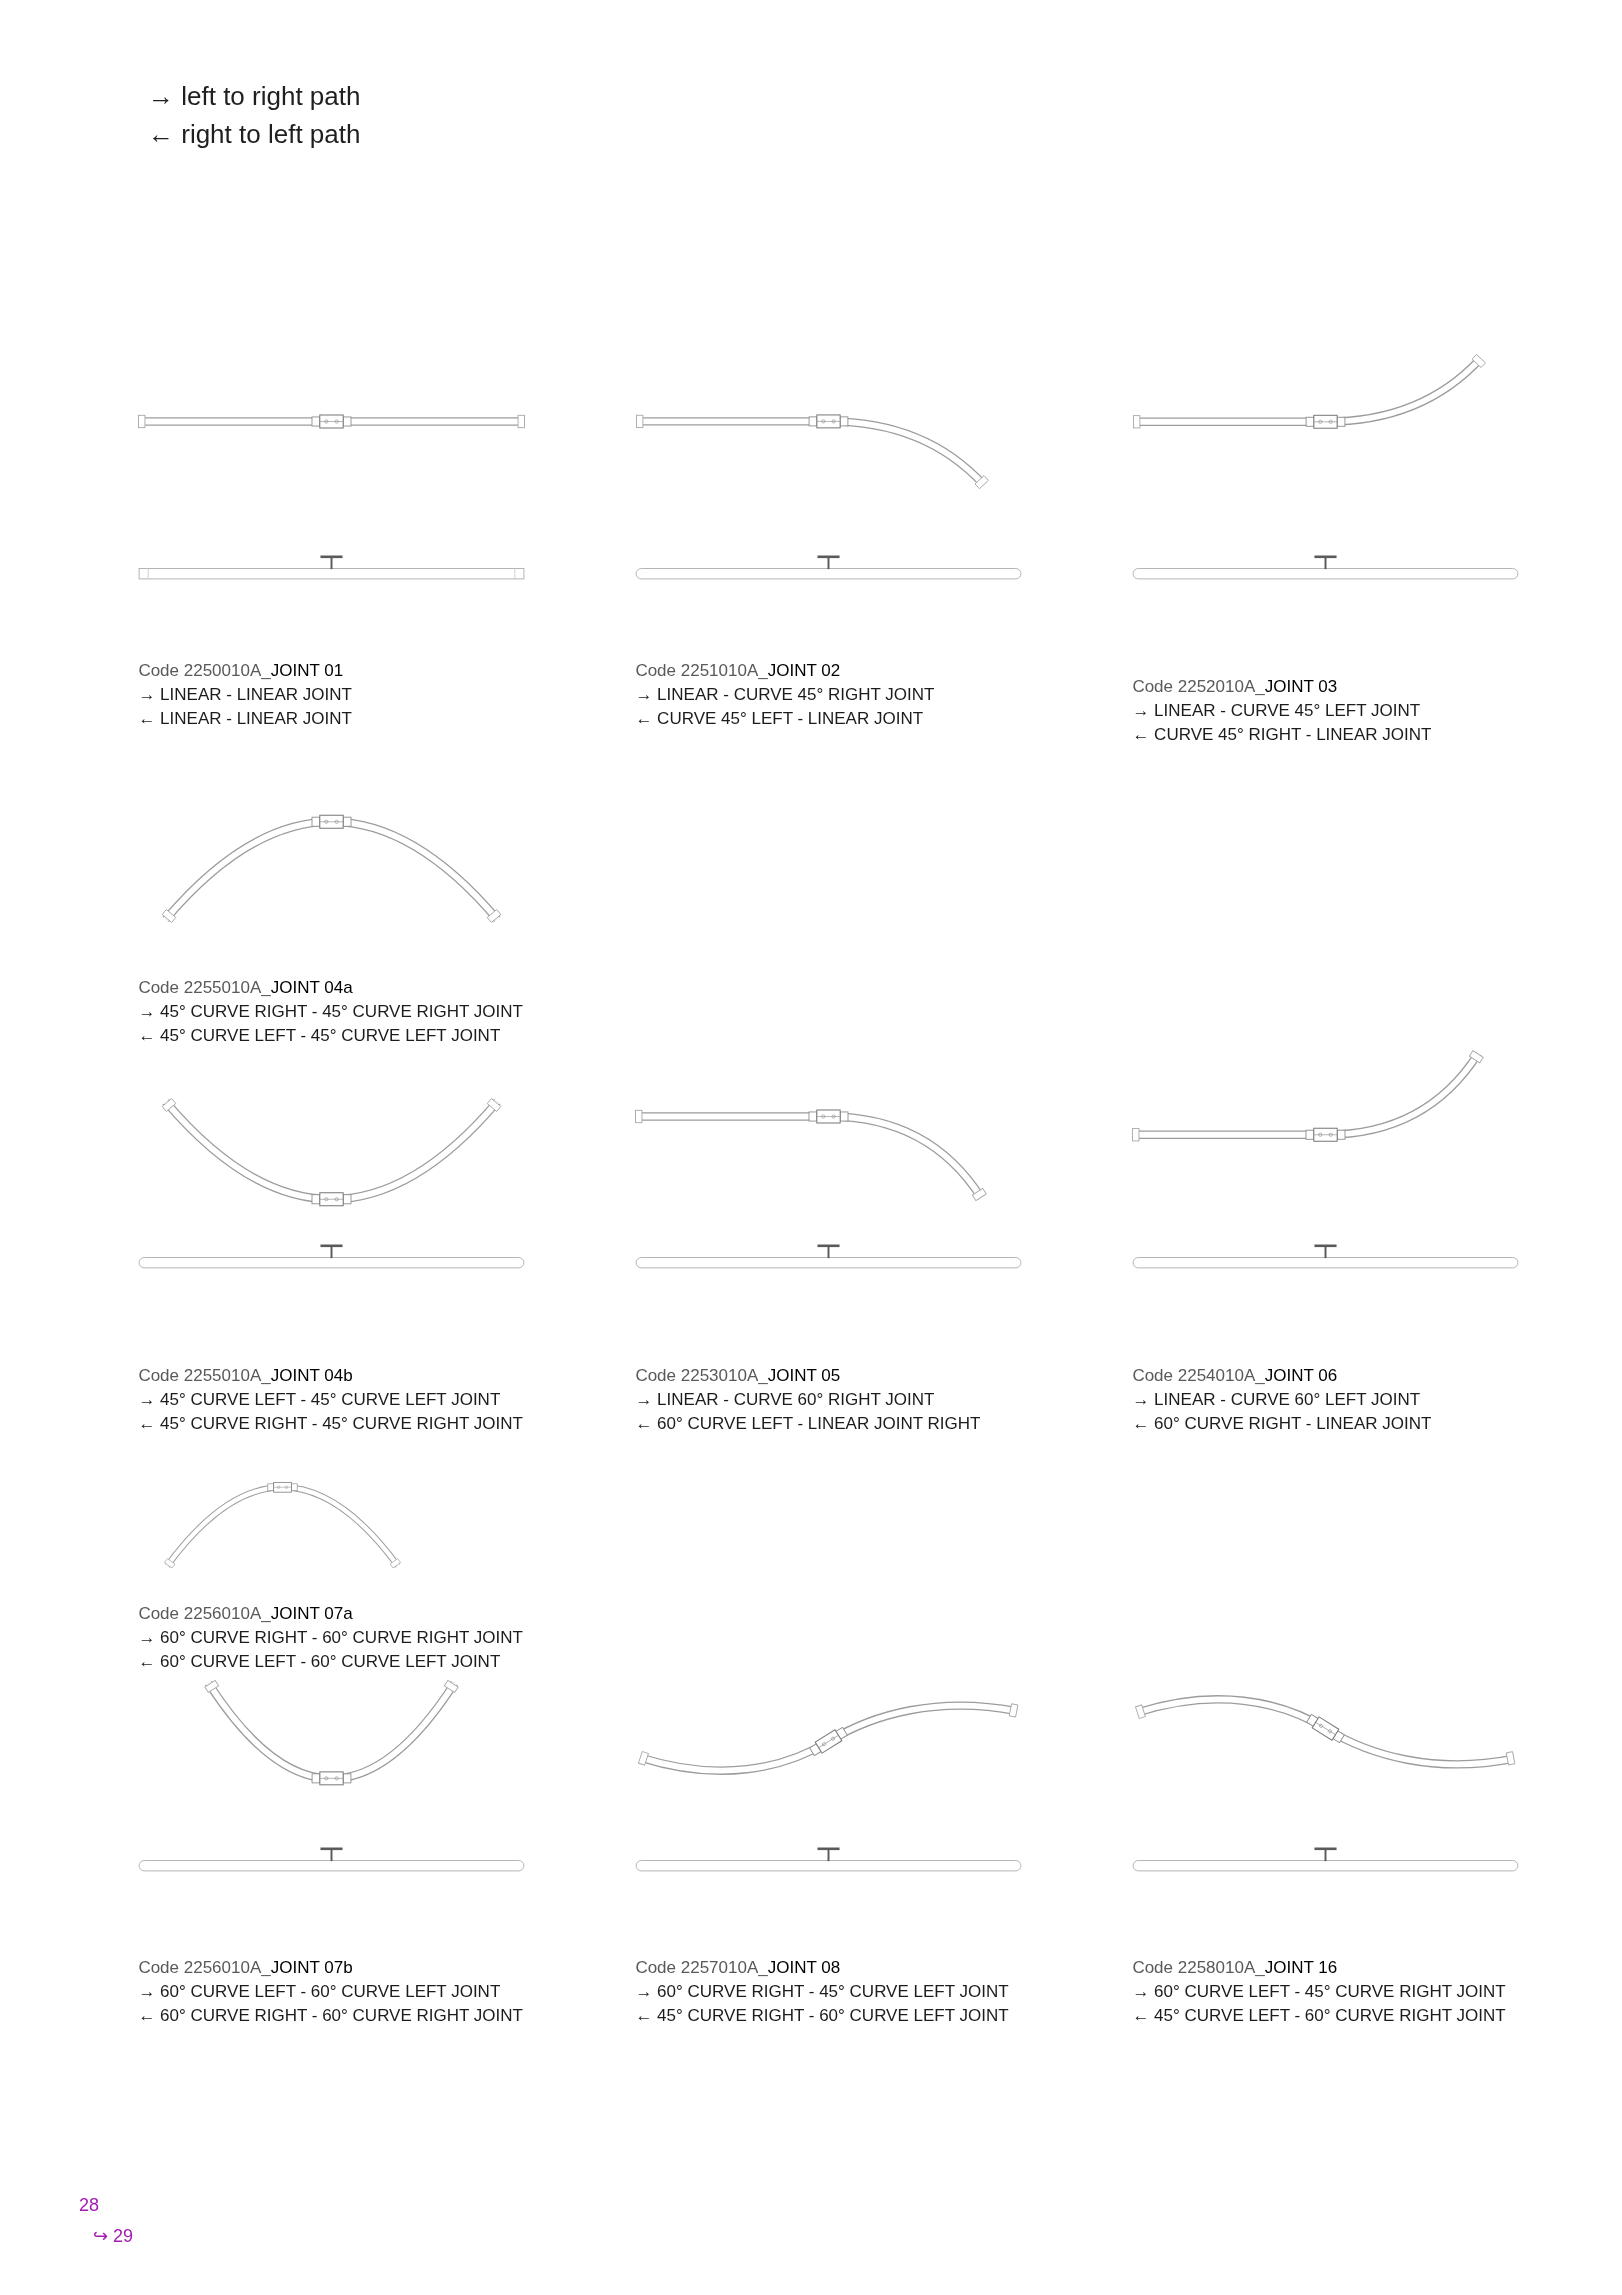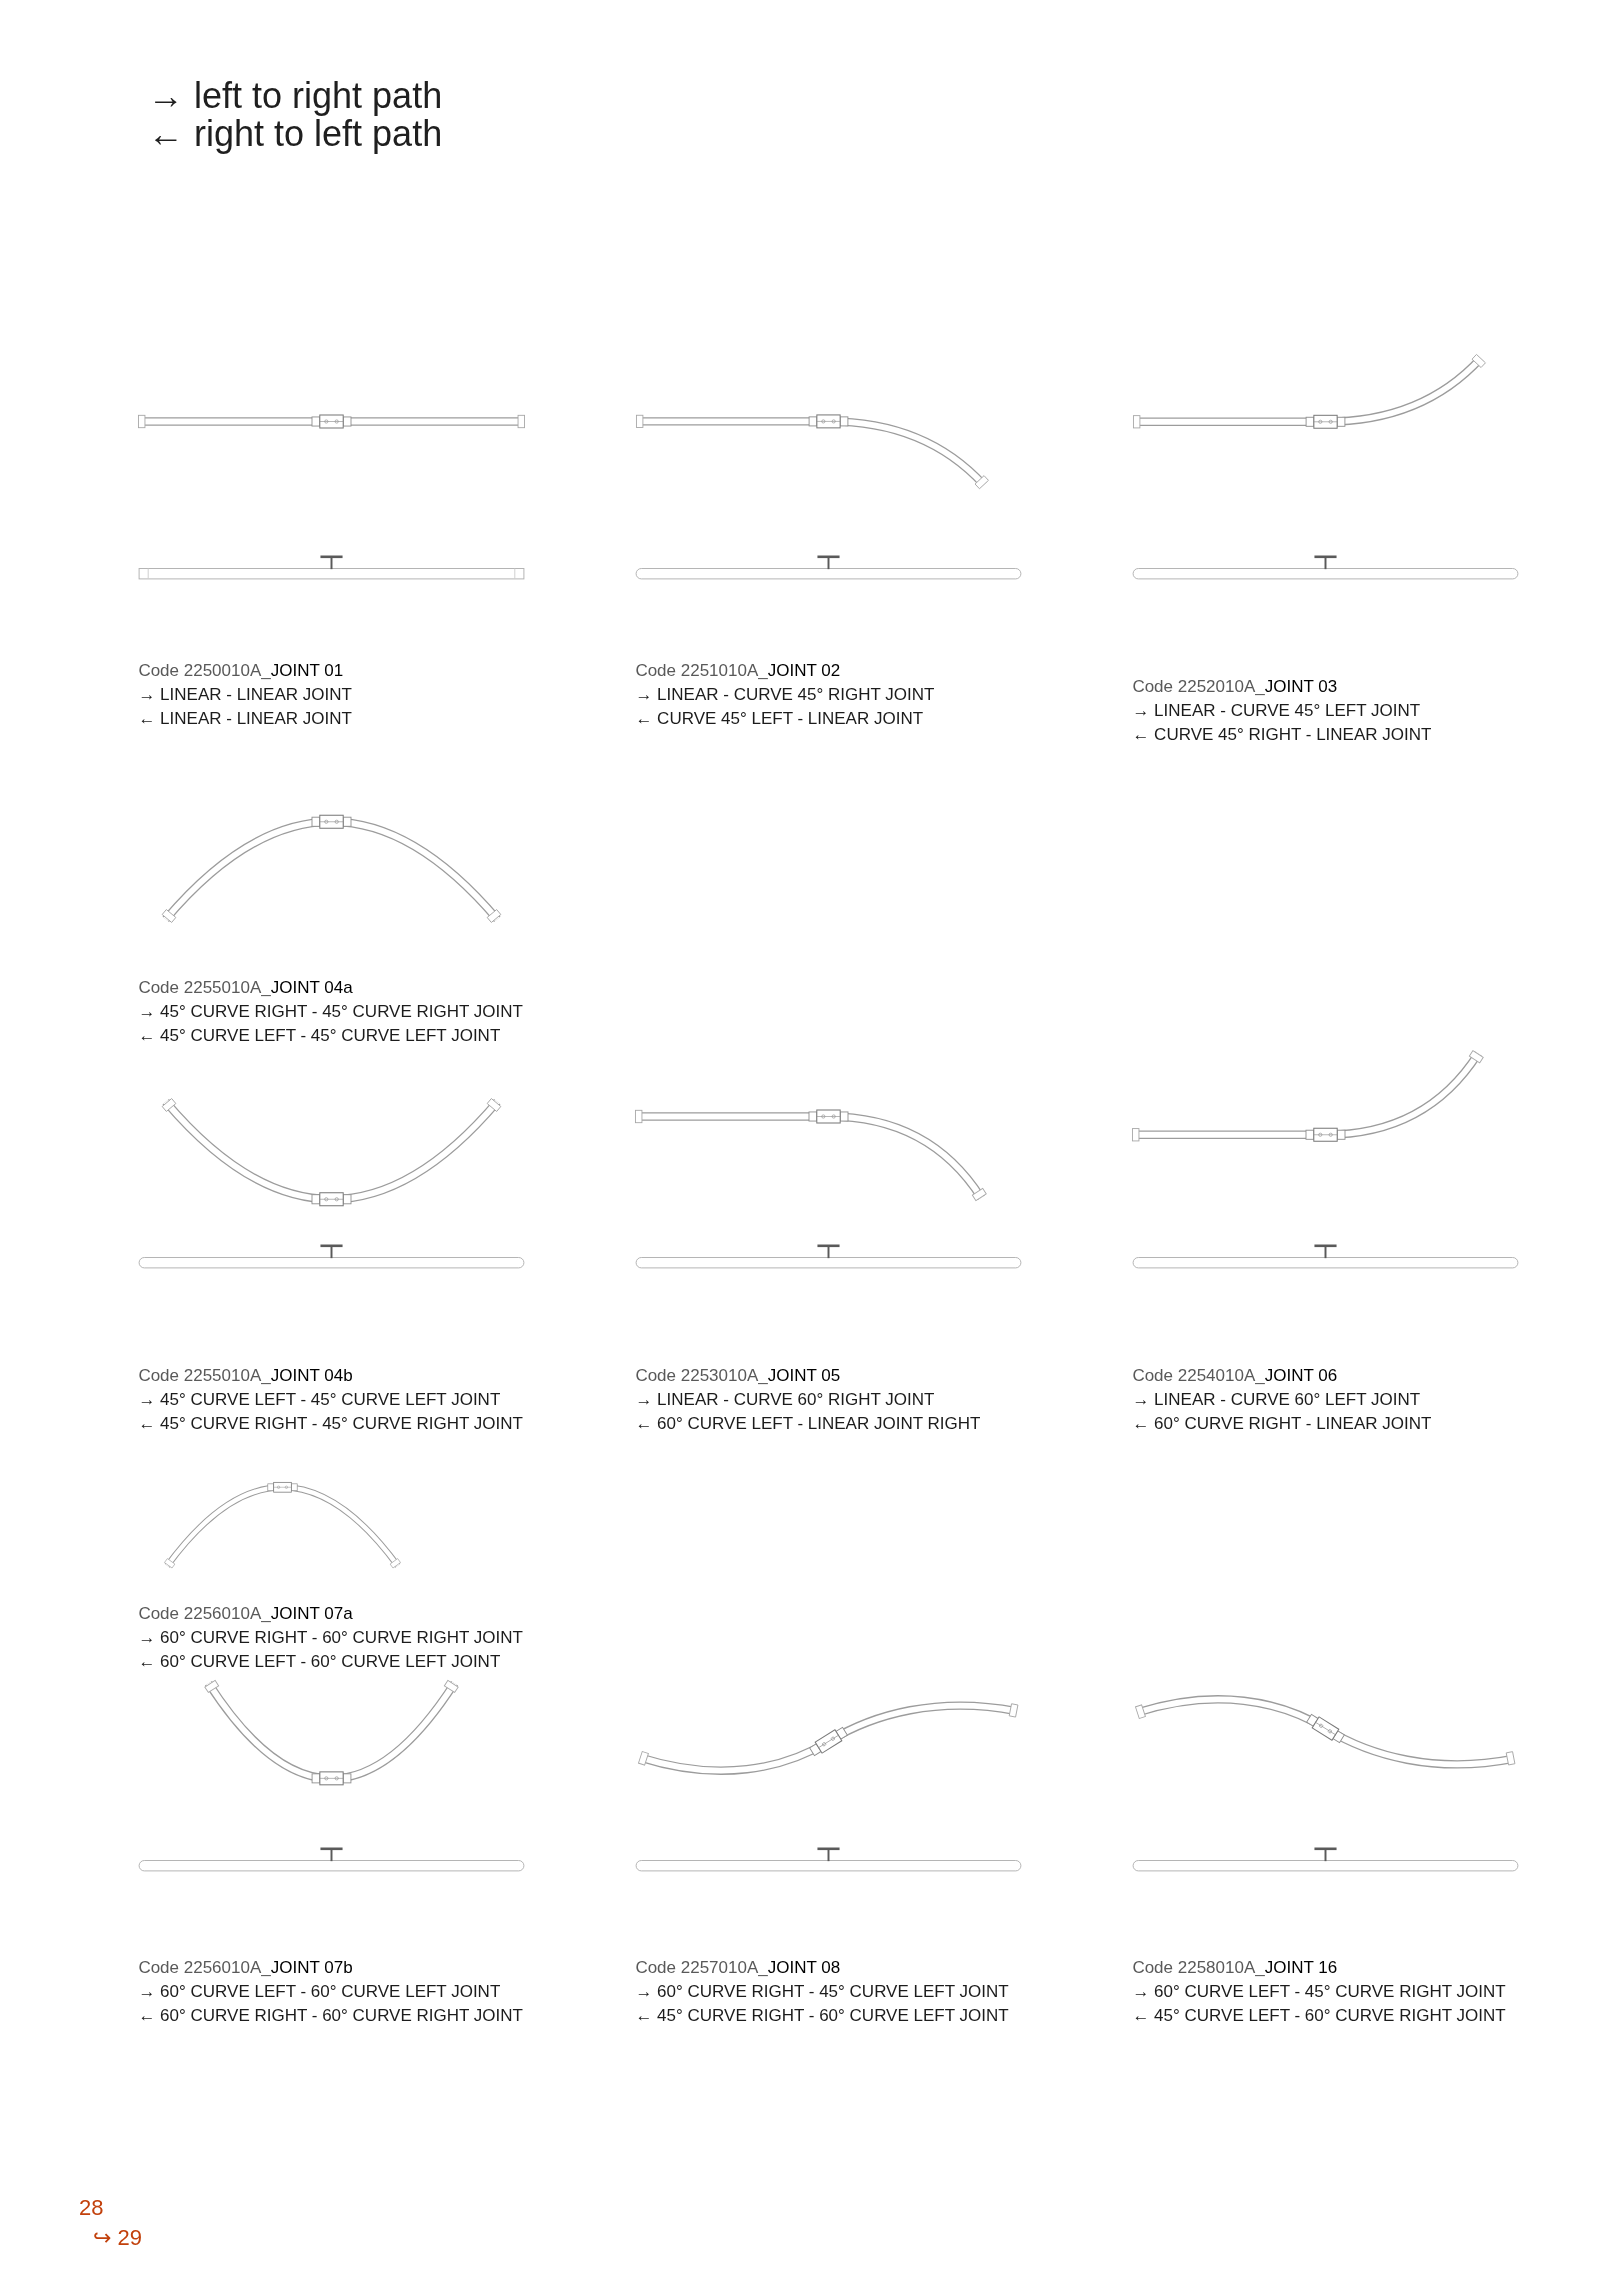--- a/index.html
+++ b/index.html
@@ -9,39 +9,39 @@
     width: 1623px;
     height: 2295px;
     font-family: "Liberation Sans", sans-serif;
     color: #1a1a1a;
     overflow: hidden;
   }
   .legend {
     position: absolute;
     left: 148px;
     top: 77px;
-    font-size: 36px;
+    font-size: 26px;
     line-height: 38px;
     color: #1f1f1f;
   }
   .cell { position: absolute; width: 461px; }
   .plan, .side { position: absolute; left: 0; display: block; }
   .caption {
     position: absolute;
     left: 8.4px;
     font-size: 17px;
     line-height: 24px;
     white-space: nowrap;
   }
   .code { color: #595959; text-align: center; }
   .jname { font-weight: normal; color: #000000; }
   .desc { color: #1c1c1c; }
   .track-o { fill: none; stroke: #9c9c9c; stroke-width: 13; }
   .track-i { fill: none; stroke: #ffffff; stroke-width: 9; }
-  .pagenum { position: absolute; font-size: 22px; color: #c2410c; }
+  .pagenum { position: absolute; font-size: 18px; color: #a21caf; }
 </style>
 </head>
 <body>
 
 <svg width="0" height="0" style="position:absolute" aria-hidden="true">
   <defs>
     <g id="jm">
       <rect x="-30" y="-7" width="12" height="14" fill="#fff" stroke="#8f8f8f" stroke-width="1.4"></rect>
       <rect x="18" y="-7" width="12" height="14" fill="#fff" stroke="#8f8f8f" stroke-width="1.4"></rect>
       <rect x="-18" y="-10" width="36" height="20" fill="#fff" stroke="#7a7a7a" stroke-width="1.6"></rect>

